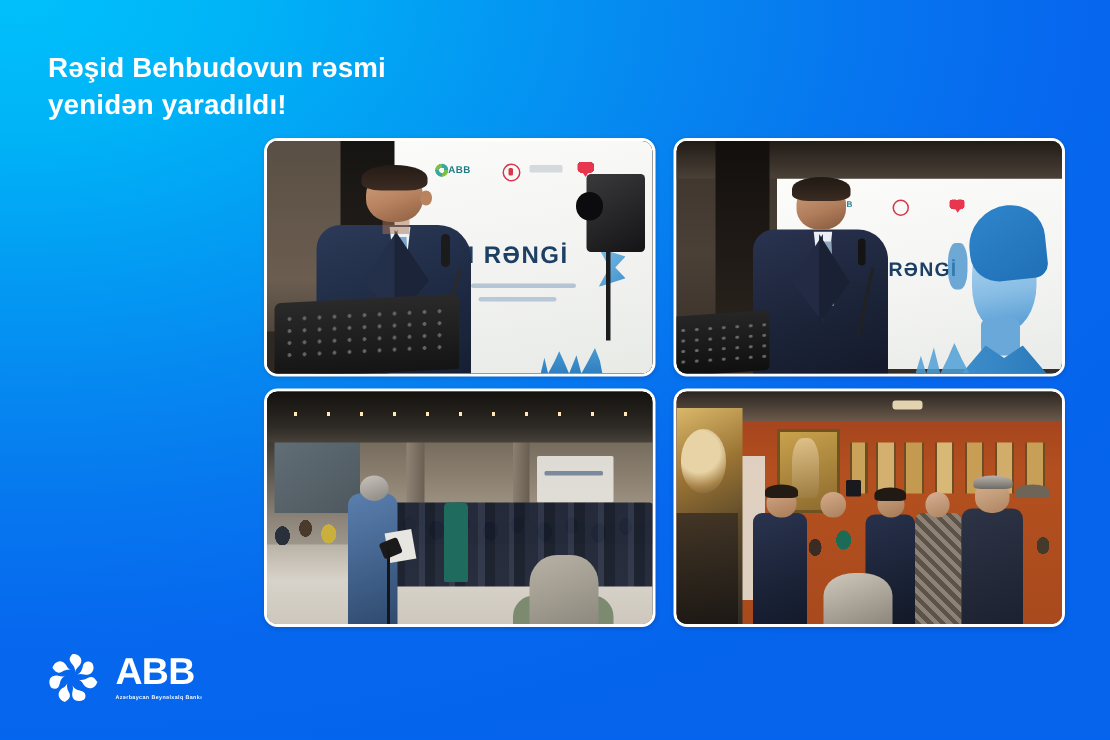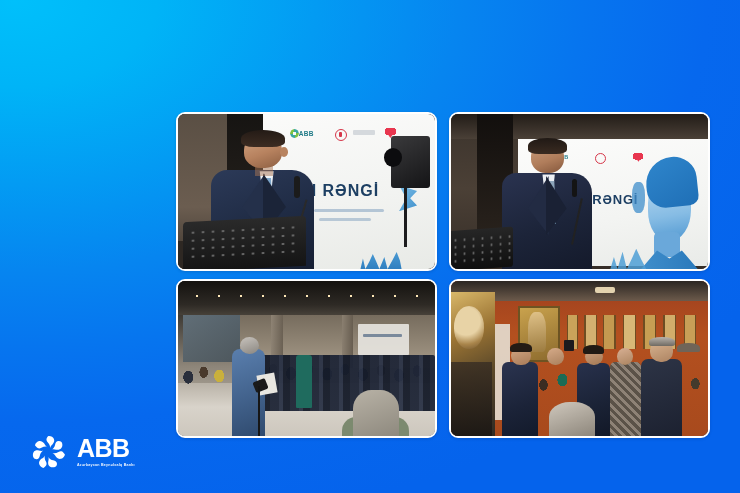--- a/index.html
+++ b/index.html
@@ -17,21 +17,21 @@
   
   .headline{
     position:absolute;left:32px;top:33px;width:330px;
     color:#ffffff;font-size:18.5px;line-height:1.33;
     font-weight:700;letter-spacing:.1px;
     text-rendering:optimizeLegibility;
     white-space:pre-line;
   }
   
   .grid{
-    position:absolute;left:176px;top:112px;
+    position:absolute;left:176px;top:92px;
     width:534px;height:326px;
     display:grid;
     grid-template-columns:261px 261px;
     grid-template-rows:159px 159px;
     gap:8px 12px;
   }
   .card{
     position:relative;border-radius:9px;overflow:hidden;
     background:#2b2b2b;
     border:2.5px solid #ffffff;
@@ -277,20 +277,22 @@
   .logo-text{display:flex;flex-direction:column;line-height:1;}
   .logo-abb{font-size:25px;font-weight:700;color:#ffffff;letter-spacing:-.5px;}
   .logo-tag{font-size:3.6px;color:#ffffff;letter-spacing:.25px;margin-top:2.5px;opacity:.95;
     font-weight:600;white-space:nowrap;}
 </style>
 </head>
 <body>
 
 <div class="canvas">
 
+  <div class="headline">Rəşid Behbudovun rəsmi
+yenidən yaradıldı!</div>
 
   <div class="grid">
 
     <div class="card">
       <div class="photo">
         <div class="ph-layer p1-bg"></div>
         <div class="ph-layer p1-screen"></div>
         <div class="ph-layer p1-leftwall"></div>
         <div class="ph-layer p1-darkpanel"></div>
         <div class="ph-layer p1-floorline"></div>

